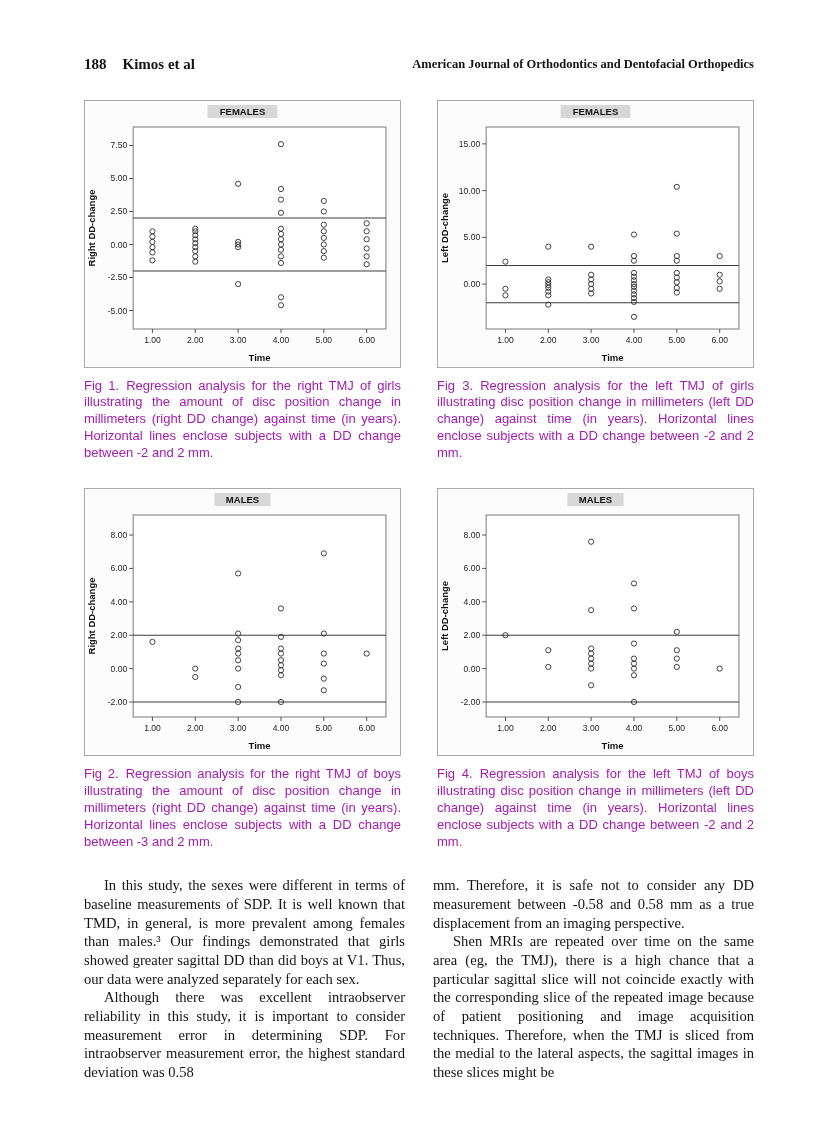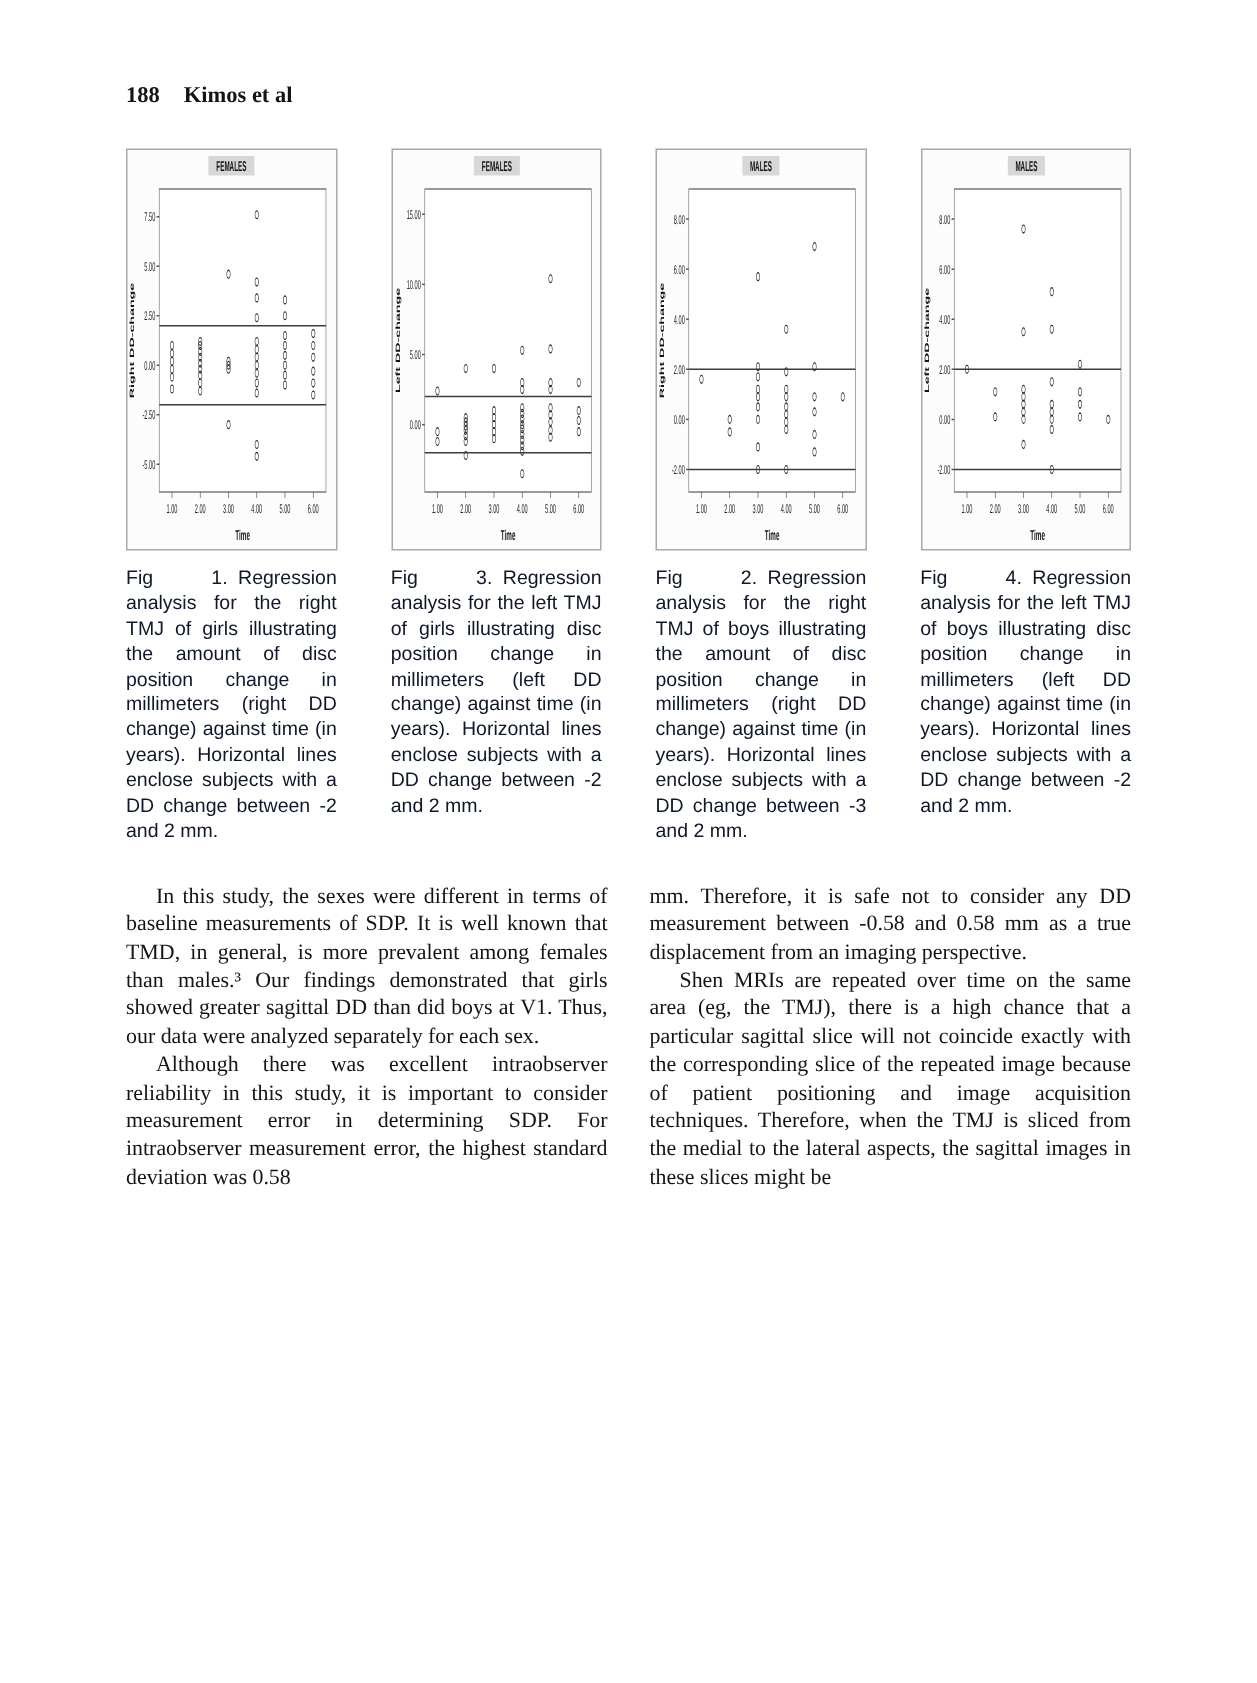--- a/index.html
+++ b/index.html
@@ -7,50 +7,51 @@
   .page {
     width:838px; height:1114px; margin:0 auto; background:#fff;
     padding:56px 84px 0 84px; color:#141414; overflow:hidden; position:relative;
     font-family:"Liberation Serif", serif;
   }
   .header { display:flex; justify-content:space-between; align-items:flex-start; }
   .h-left { font-size:15px; font-weight:bold; }
   .h-left .pg { margin-right:16px; }
   .h-right { text-align:right; font-size:12.5px; font-weight:bold; line-height:1.4; }
   .figs {
-    display:grid; grid-template-columns:1fr 1fr 1fr 1fr; column-gap:36px; row-gap:26px;
+    display:grid; grid-template-columns:1fr 1fr; column-gap:36px; row-gap:26px;
     margin-top:26px;
   }
   .figure { display:block; }
   .chart-box {
     height:268px; border:1px solid #a9a9a9; background:#fcfcfc;
   }
   .caption {
     font-family:"Liberation Sans", sans-serif; font-size:13px; line-height:1.3;
-    text-align:justify; margin-top:10px; color:#0f172a;
+    text-align:justify; margin-top:10px; color:#a21caf;
   }
   .figlab { margin-right:7px; }
   .body-cols {
     display:flex; gap:28px; margin-top:26px;
     font-size:14.6px; line-height:1.28; text-align:justify;
   }
   .col { flex:1; min-width:0; }
   .col p { margin:0; }
   .col p.ind { text-indent:20px; }
 </style>
 </head>
 <body>
 
 <div class="page">
 
   <div class="header">
     <div class="h-left">
       <span class="pg">188</span><span>Kimos et al</span>
     </div>
     <div class="h-right">
+      <div>American Journal of Orthodontics and Dentofacial Orthopedics</div>
     </div>
   </div>
 
   <div class="figs">
 
     <figure class="figure">
       <div class="chart-box">
           <svg viewBox="0 0 314 266" preserveAspectRatio="none" font-family="&quot;Liberation Sans&quot;, sans-serif" style="width: 100%; height: 100%; display: block;">
             <rect x="122.2" y="4" width="69.6" height="13" fill="#d7d7d7"></rect>
             <text x="157" y="14" text-anchor="middle" font-size="9.5" font-weight="bold" fill="#111">FEMALES</text>

